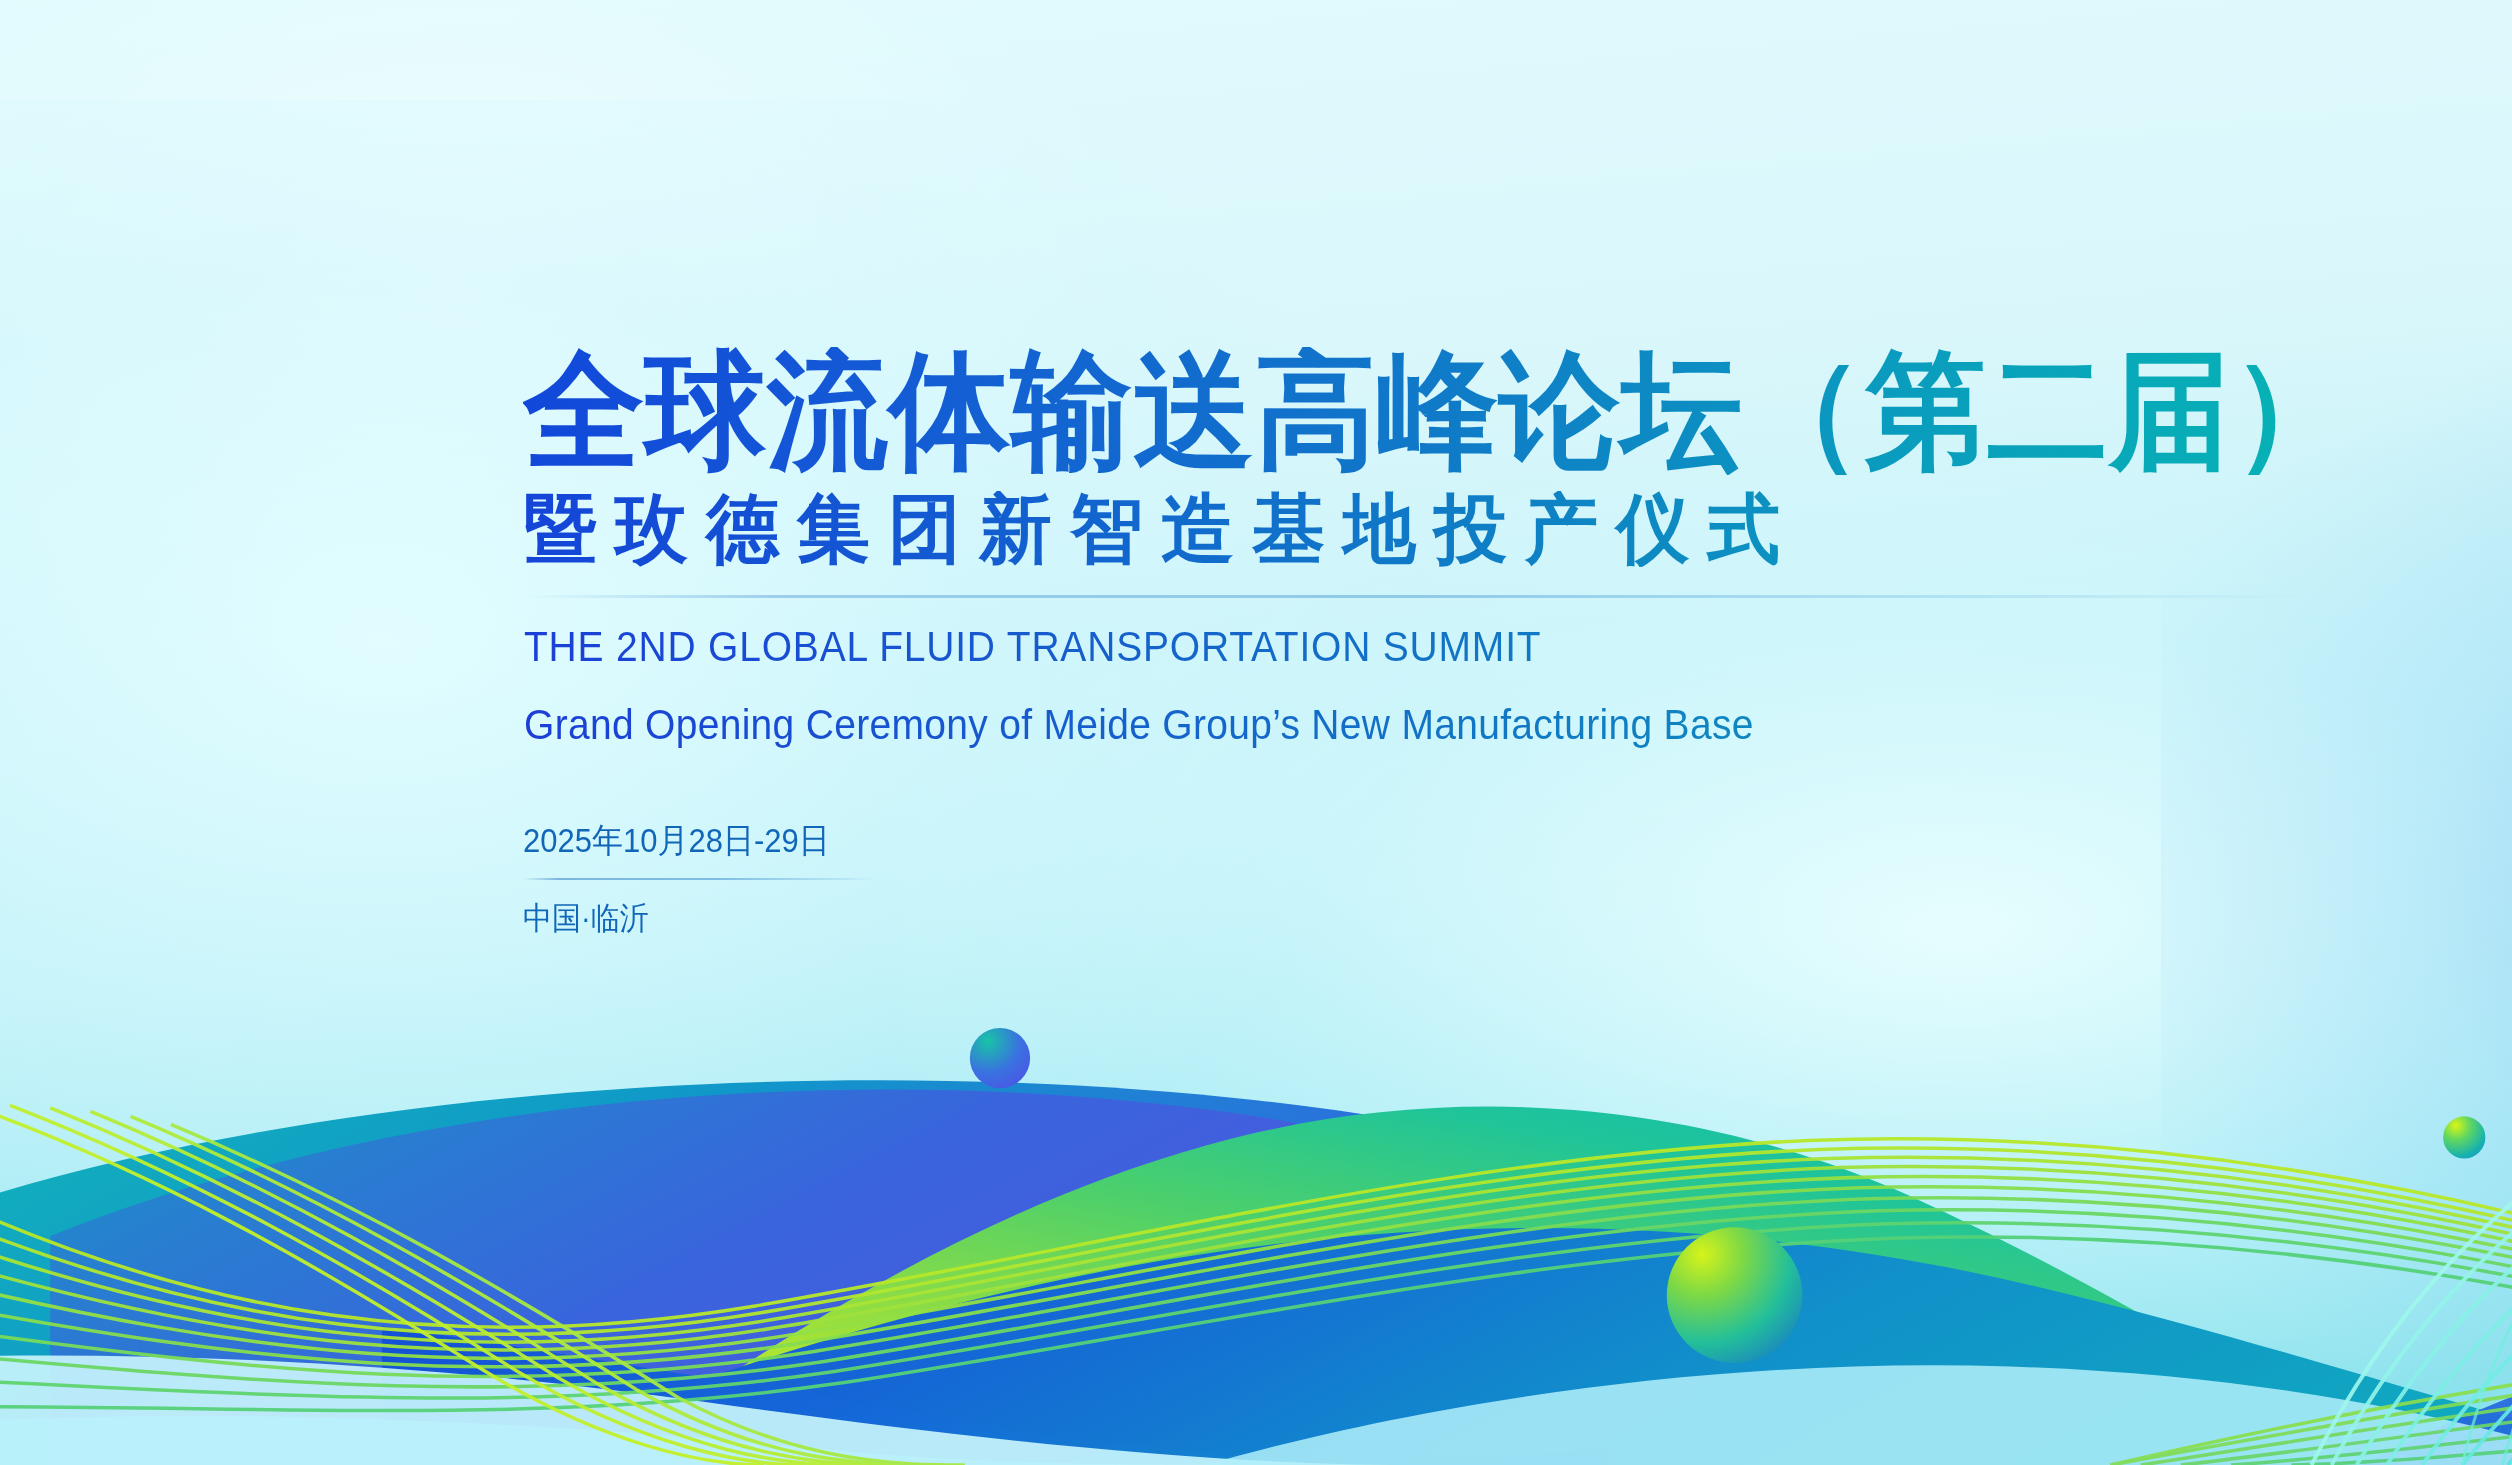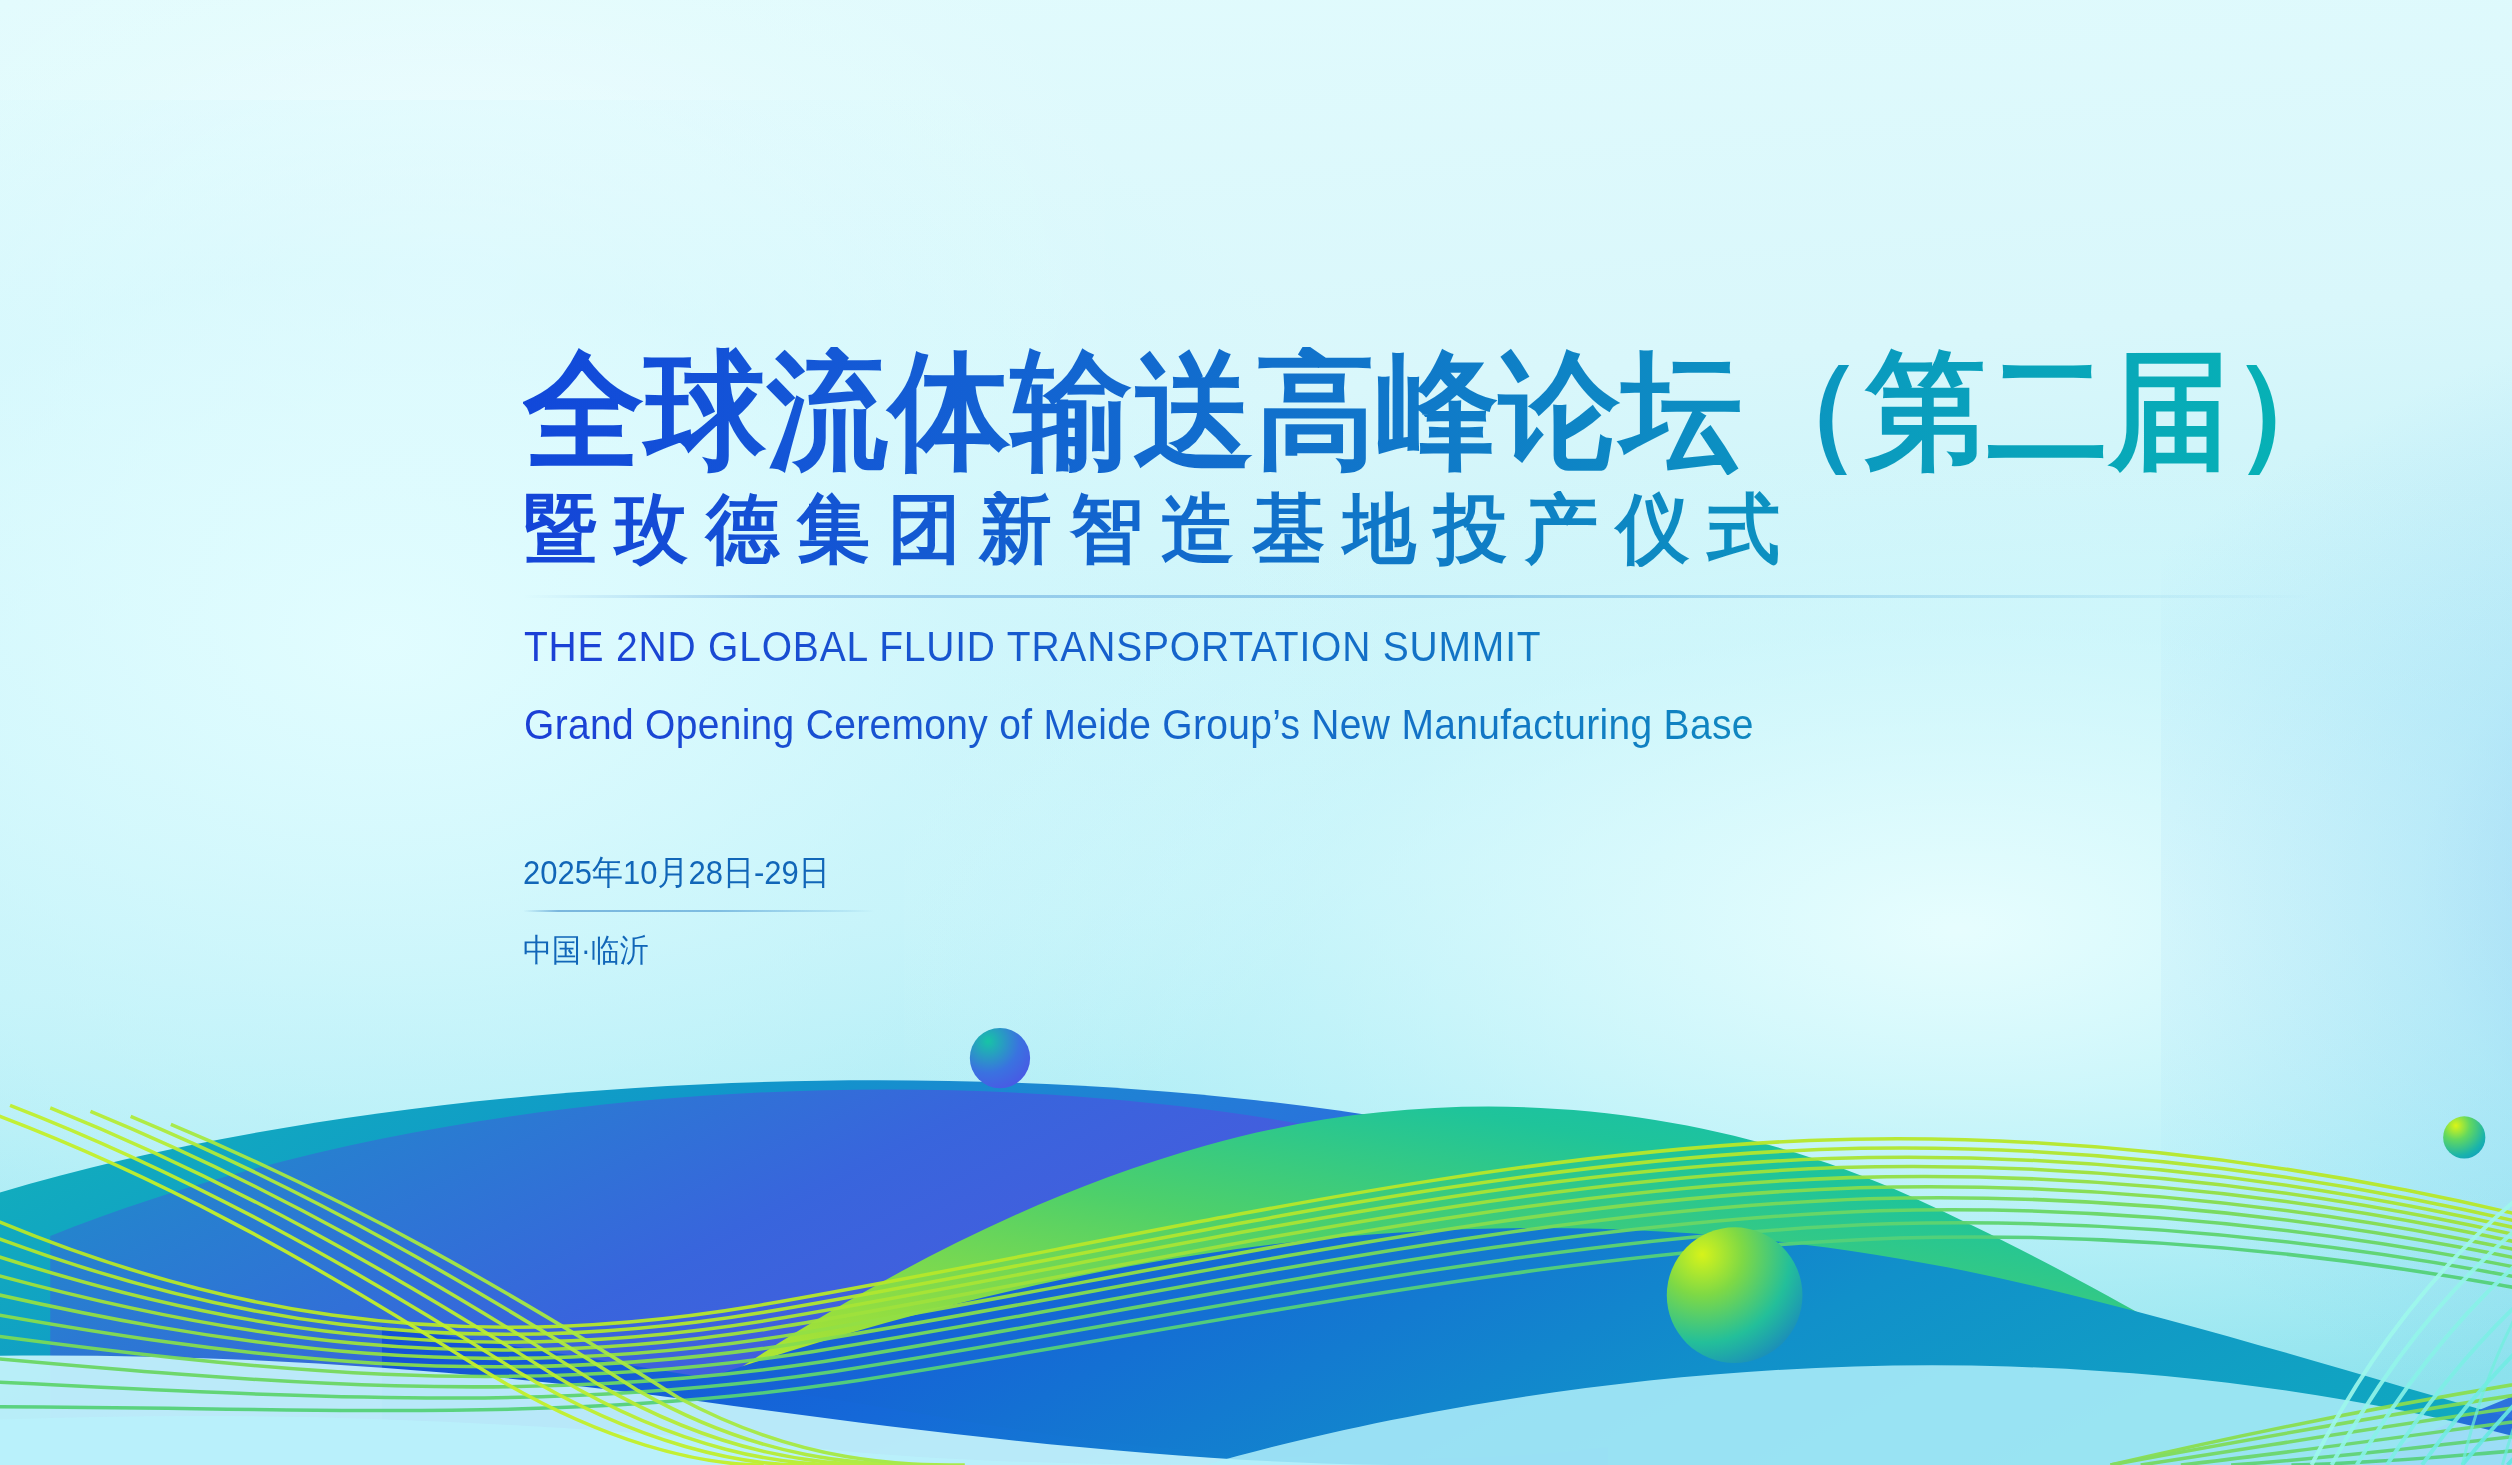--- a/index.html
+++ b/index.html
@@ -119,21 +119,21 @@
     margin: 34px 0 0 1px;
     background: linear-gradient(90deg, #1b3fd6 0%, #1757cf 20%, #1178c4 45%, #0c9bbb 70%, #09b5b0 92%, #11c6ab 100%);
     -webkit-background-clip: text;
     background-clip: text;
     color: transparent;
     -webkit-text-fill-color: transparent;
     transform: scaleY(1.1);
     transform-origin: left top;
   }
   .meta {
-    margin-top: 106px;
+    margin-top: 74px;
     width: 502px;
   }
   .meta-date {
     font-size: 31px;
     font-weight: 500;
     color: #1166b8;
     white-space: nowrap;
     letter-spacing: 0px;
     transform: scaleY(1.1);
     transform-origin: left top;

